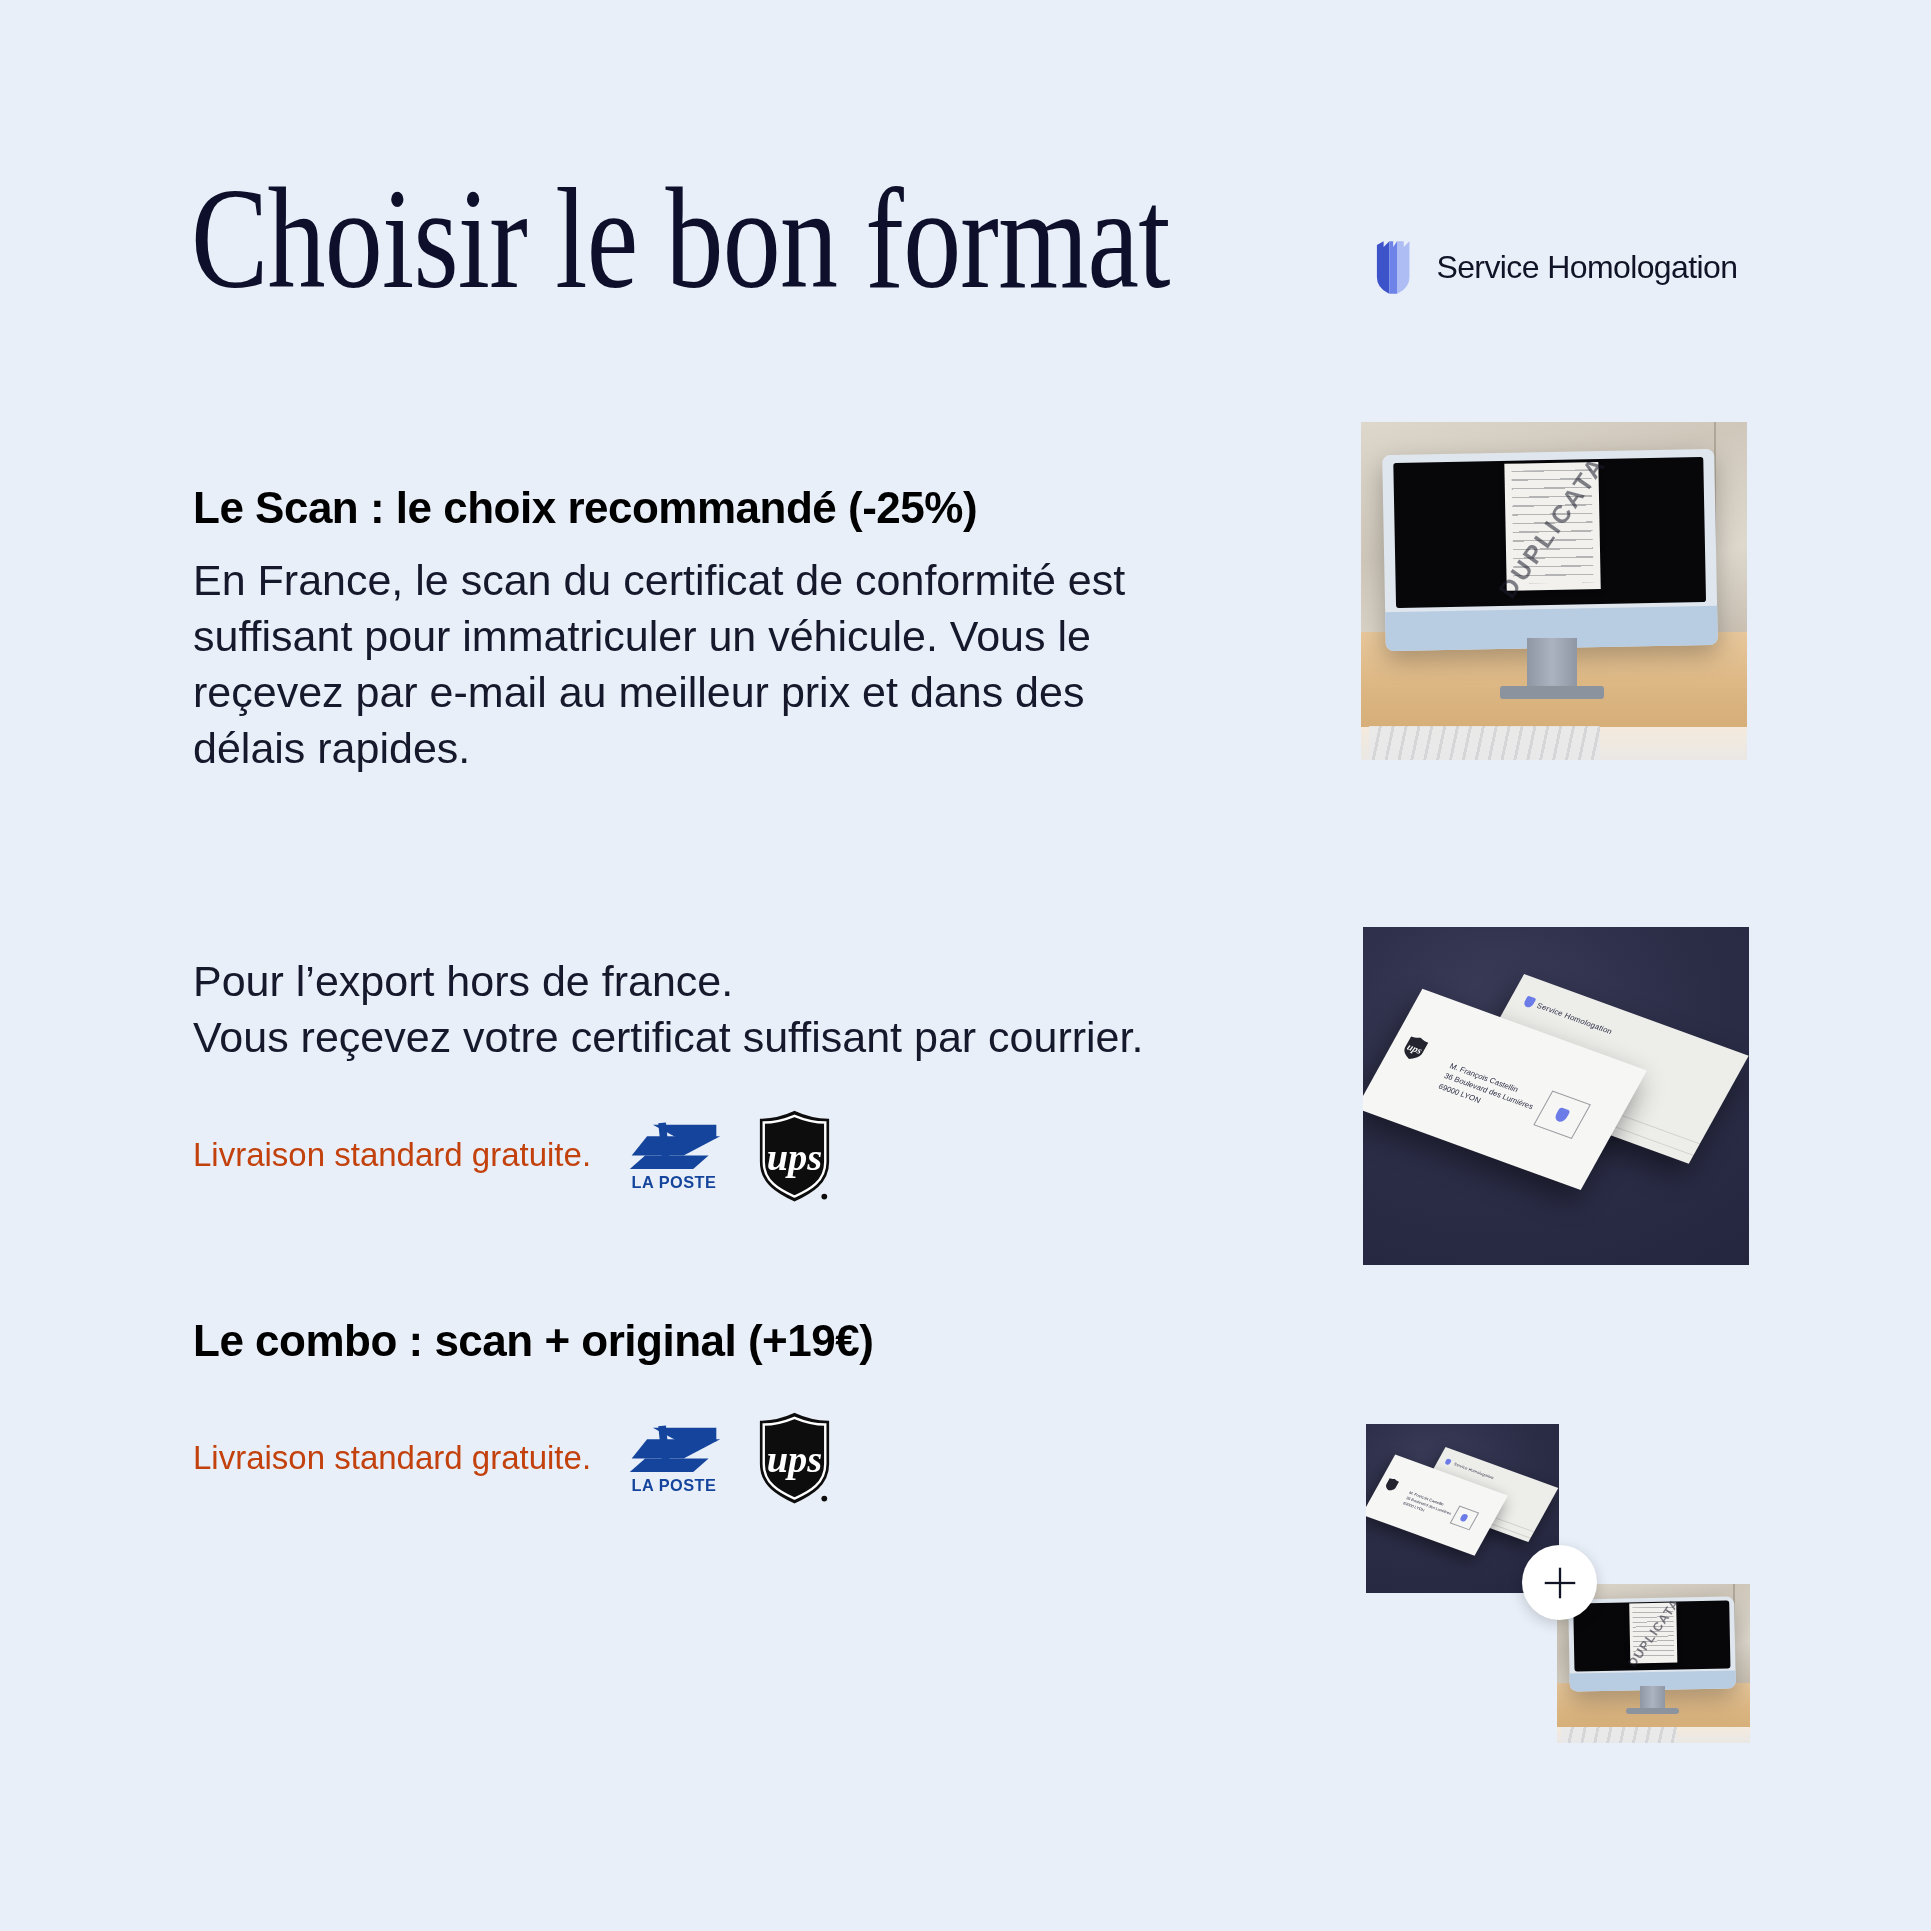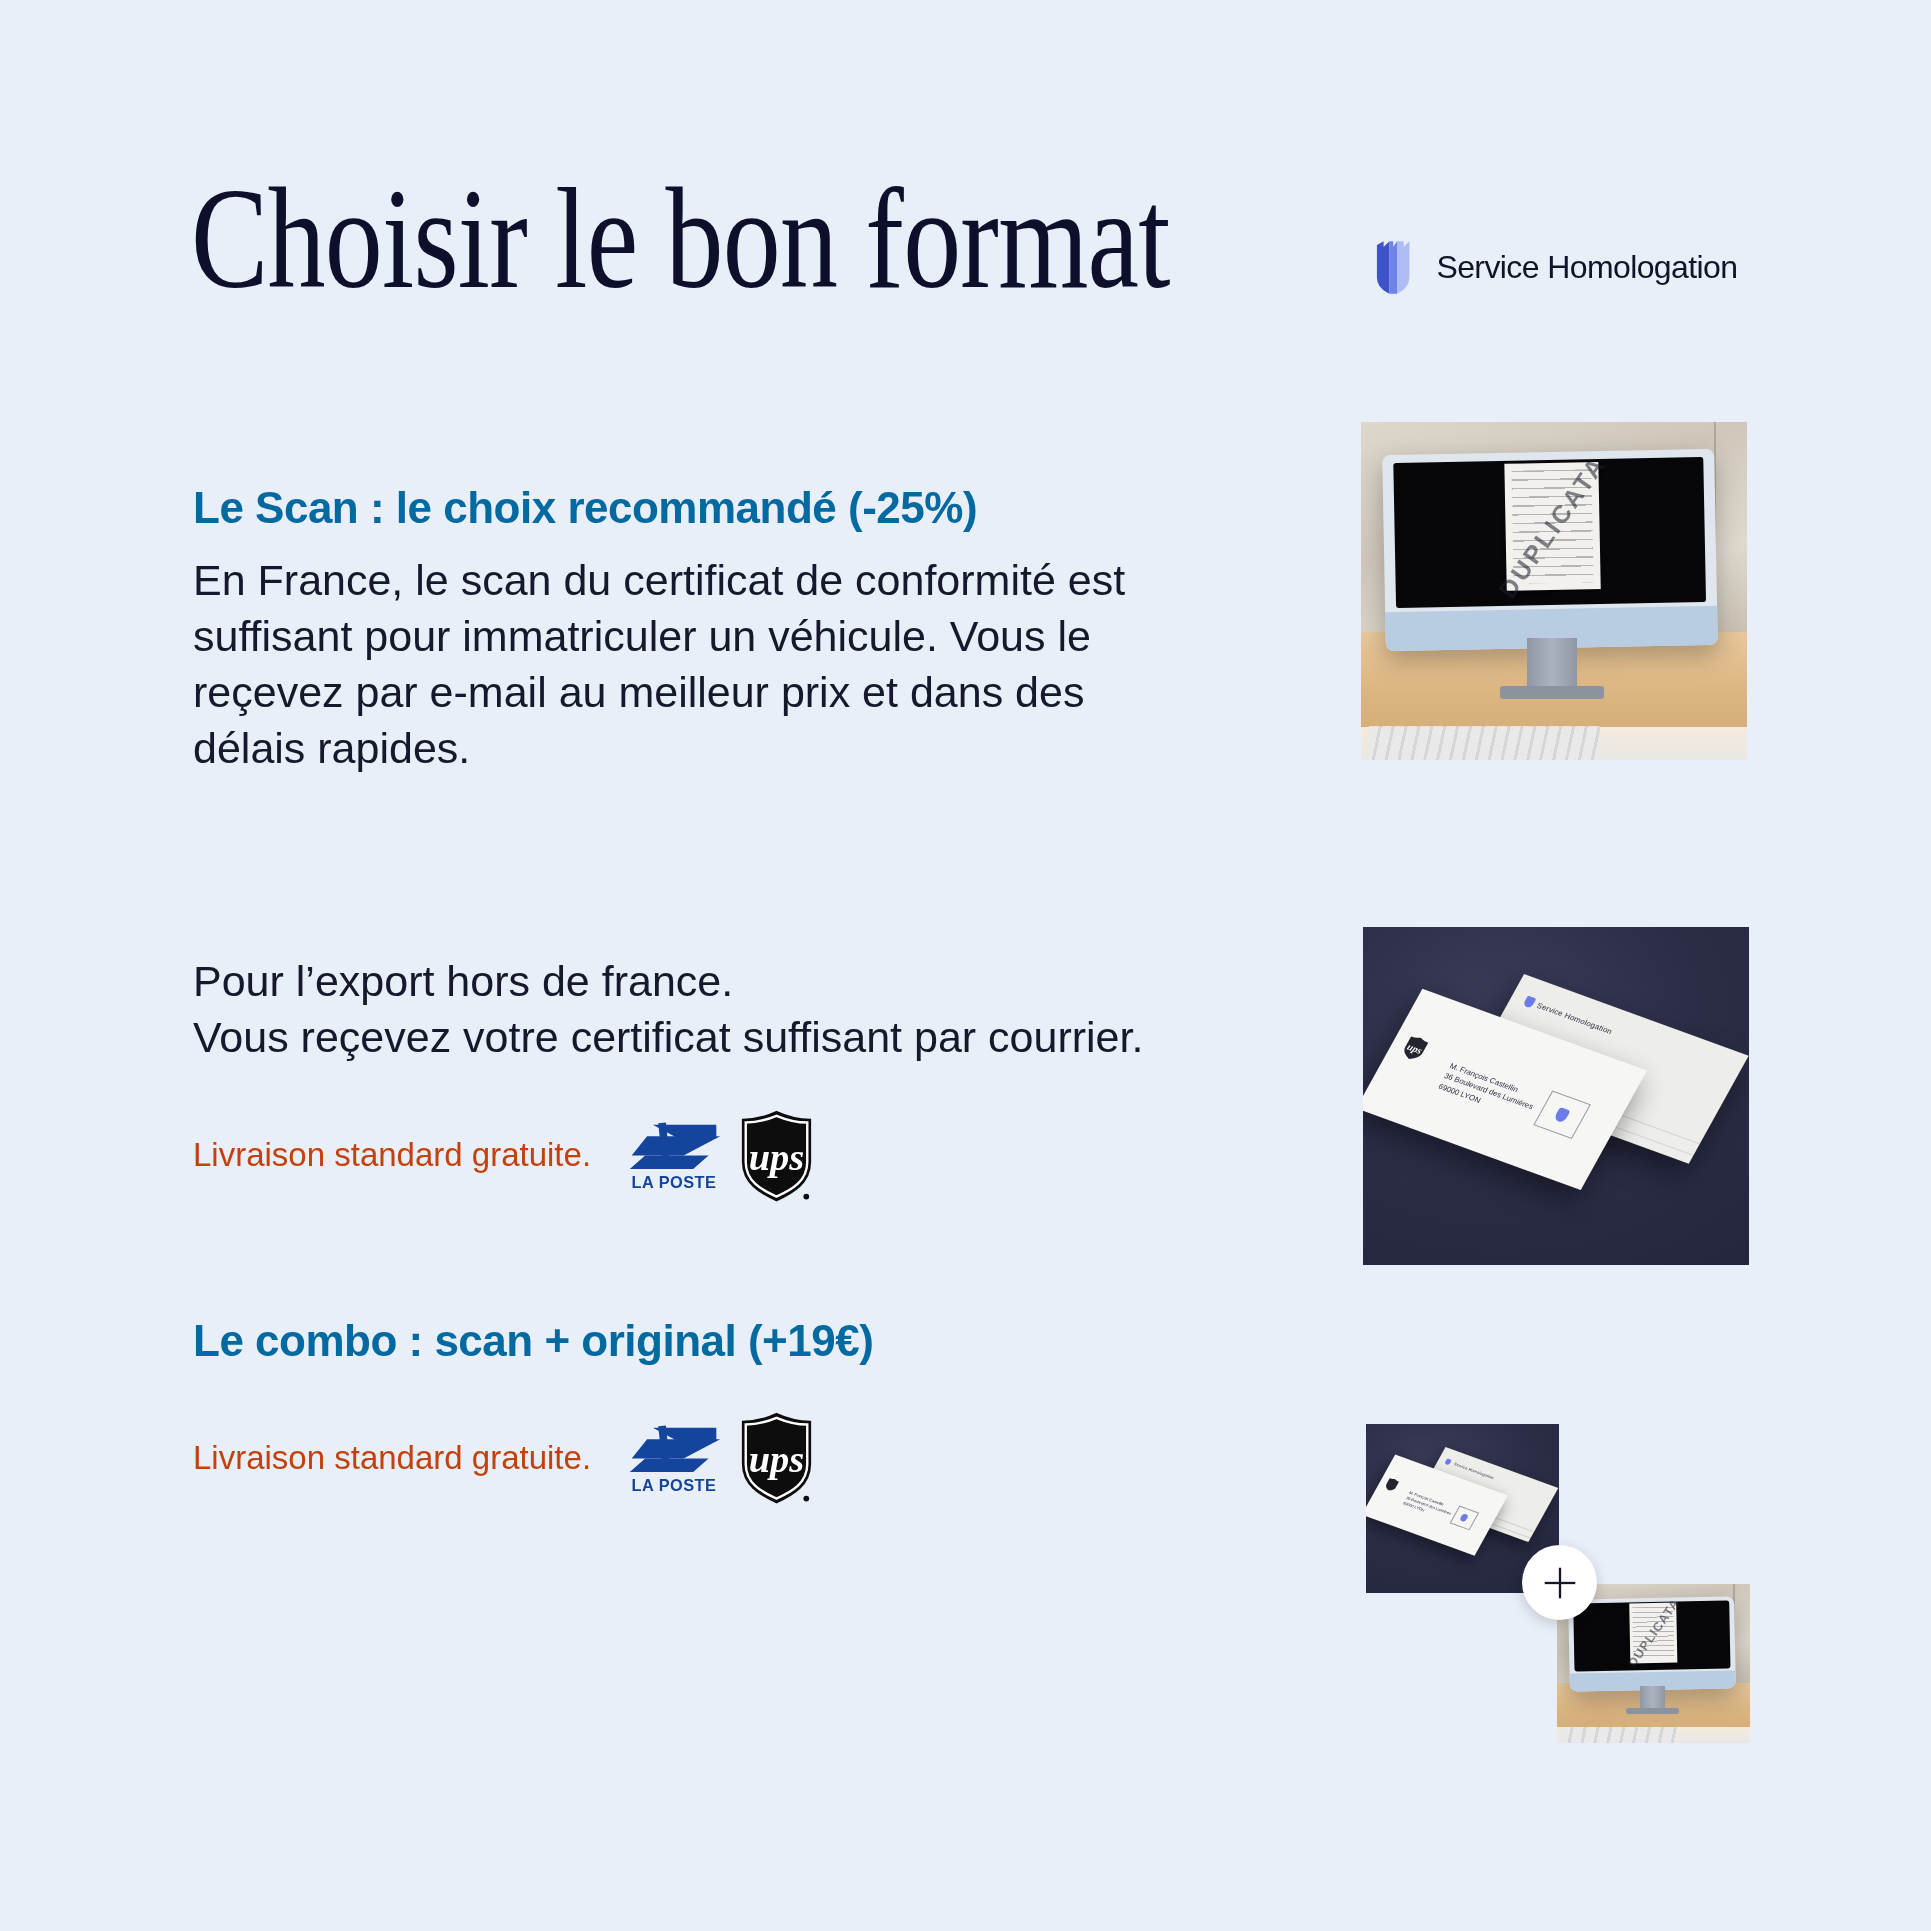--- a/index.html
+++ b/index.html
@@ -34,29 +34,29 @@
   .brand-name{
     font-size:32px;font-weight:500;letter-spacing:-0.6px;
     color:#111327;white-space:nowrap;
   }
 
   
   .col-left{position:absolute;left:193px;top:0;width:1139px;}
   .sect{position:absolute;left:0;}
   .sect-h{
     font-size:44px;font-weight:700;letter-spacing:-0.5px;
-    color:#0369a1;white-space:nowrap;margin:0 0 0 0;
+    color:#000000;white-space:nowrap;margin:0 0 0 0;
   }
   .sect-p{
     font-size:43px;font-weight:400;line-height:1.30;
     color:#16182c;margin:0;white-space:pre-line;
   }
   .ship-row{display:flex;align-items:center;gap:33px;margin-top:0;}
   .ship-text{font-size:33px;line-height:1.3;color:#c2410c;white-space:nowrap;}
-  .ship-logos{display:flex;align-items:center;gap:15px;}
+  .ship-logos{display:flex;align-items:center;gap:33px;}
 
   
   .laposte{width:100px;height:auto;display:block;}
   
   .ups{width:75px;height:auto;display:block;}
 
   
   .photo{position:absolute;overflow:hidden;}
 
   

